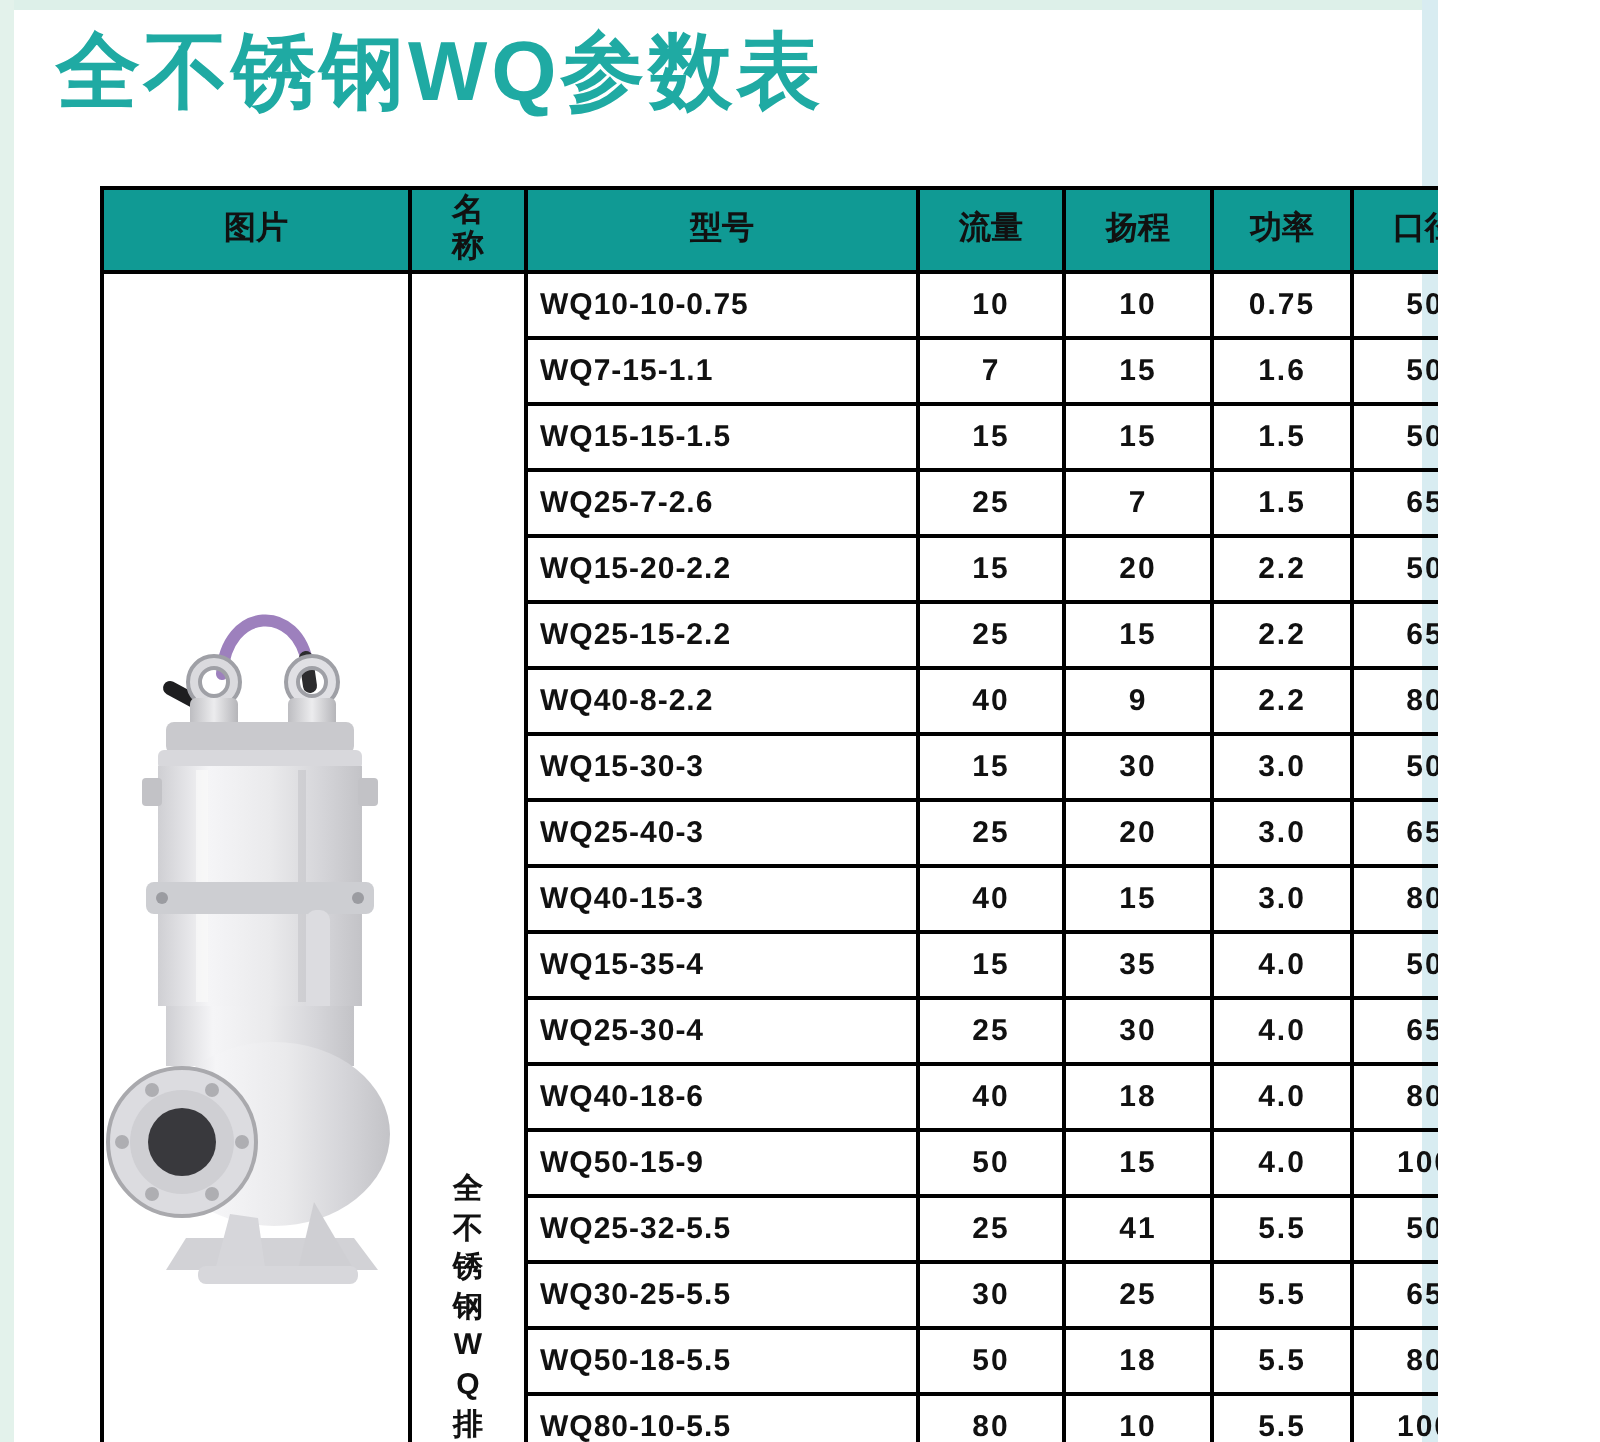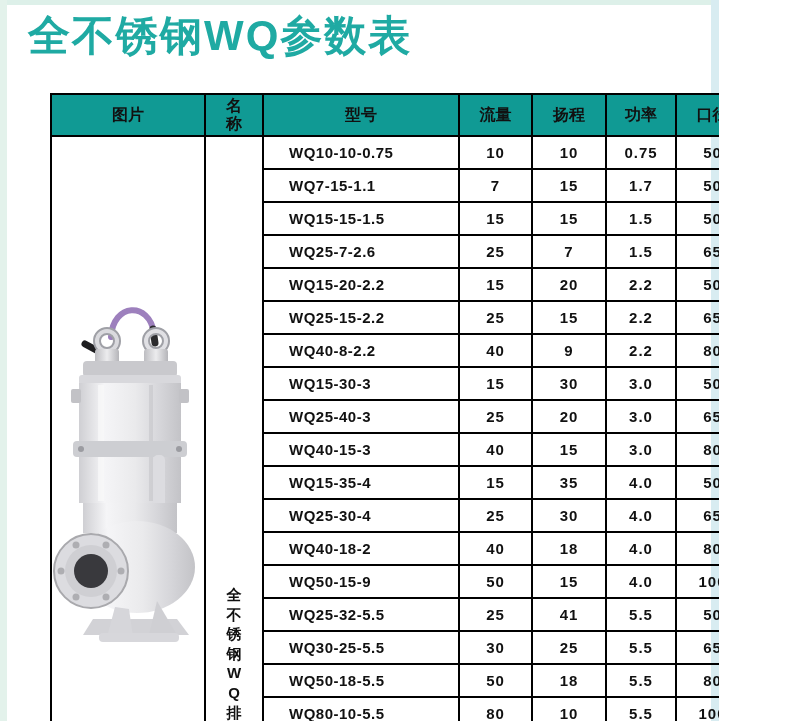--- a/index.html
+++ b/index.html
@@ -7,21 +7,21 @@
   .strip-top{position:absolute;left:0;top:0;width:800px;height:5px;background:var(--strip-top,#ddf0e9);}
   .strip-left{position:absolute;left:0;top:0;width:7px;height:721px;background:var(--strip-left,#e3f2eb);}
   .strip-right{position:absolute;right:0;top:0;width:8px;height:721px;background:var(--strip-right,#d8ecf1);}
   .title{position:absolute;left:28px;top:8px;margin:0;font-size:42px;font-weight:700;letter-spacing:2px;color:var(--title-text,#1faaa3);white-space:nowrap;}
   table.spec-table{position:absolute;left:50px;top:93px;width:698px;border-collapse:collapse;table-layout:fixed;}
   .spec-table th,.spec-table td{border:2px solid var(--table-border,#000);color:#111;vertical-align:middle;overflow:hidden;}
   .spec-table thead tr{height:42px;}
   .spec-table tbody tr{height:33px;}
   .spec-table th{background:var(--header-bg,#109a94);font-size:16px;font-weight:700;text-align:center;line-height:1.15;padding:0;}
   .th-name-inner{display:inline-block;width:1.15em;word-break:break-all;text-align:center;}
-  td.model-cell{text-align:left;padding:0 0 0 25px;font-size:15px;font-weight:700;letter-spacing:.5px;white-space:nowrap;}
+  td.model-cell{text-align:left;padding:0 0 0 6px;font-size:15px;font-weight:700;letter-spacing:.5px;white-space:nowrap;}
   td.num-cell{text-align:center;font-size:15px;font-weight:700;letter-spacing:1px;}
   td.picture-cell{position:relative;background:#fff;}
   td.name-cell{position:relative;background:#fff;}
   .name-stack{position:absolute;top:448px;left:0;right:0;text-align:center;font-size:15px;font-weight:700;line-height:19.6px;color:#111;}
   .pump-art{position:absolute;top:152px;left:50%;transform:translateX(-50%);width:150px;height:355px;}
 </style>
 </head>
 <body>
 
 <div class="page">
@@ -123,21 +123,21 @@
           <td class="model-cell">WQ10-10-0.75</td>
           <td class="num-cell">10</td>
           <td class="num-cell">10</td>
           <td class="num-cell">0.75</td>
           <td class="num-cell">50</td>
         </tr>
         <tr>
           <td class="model-cell">WQ7-15-1.1</td>
           <td class="num-cell">7</td>
           <td class="num-cell">15</td>
-          <td class="num-cell">1.7</td>
+          <td class="num-cell">1.6</td>
           <td class="num-cell">50</td>
         </tr>
         <tr>
           <td class="model-cell">WQ15-15-1.5</td>
           <td class="num-cell">15</td>
           <td class="num-cell">15</td>
           <td class="num-cell">1.5</td>
           <td class="num-cell">50</td>
         </tr>
         <tr>
@@ -197,21 +197,21 @@
           <td class="num-cell">50</td>
         </tr>
         <tr>
           <td class="model-cell">WQ25-30-4</td>
           <td class="num-cell">25</td>
           <td class="num-cell">30</td>
           <td class="num-cell">4.0</td>
           <td class="num-cell">65</td>
         </tr>
         <tr>
-          <td class="model-cell">WQ40-18-2</td>
+          <td class="model-cell">WQ40-18-6</td>
           <td class="num-cell">40</td>
           <td class="num-cell">18</td>
           <td class="num-cell">4.0</td>
           <td class="num-cell">80</td>
         </tr>
         <tr>
           <td class="model-cell">WQ50-15-9</td>
           <td class="num-cell">50</td>
           <td class="num-cell">15</td>
           <td class="num-cell">4.0</td>

